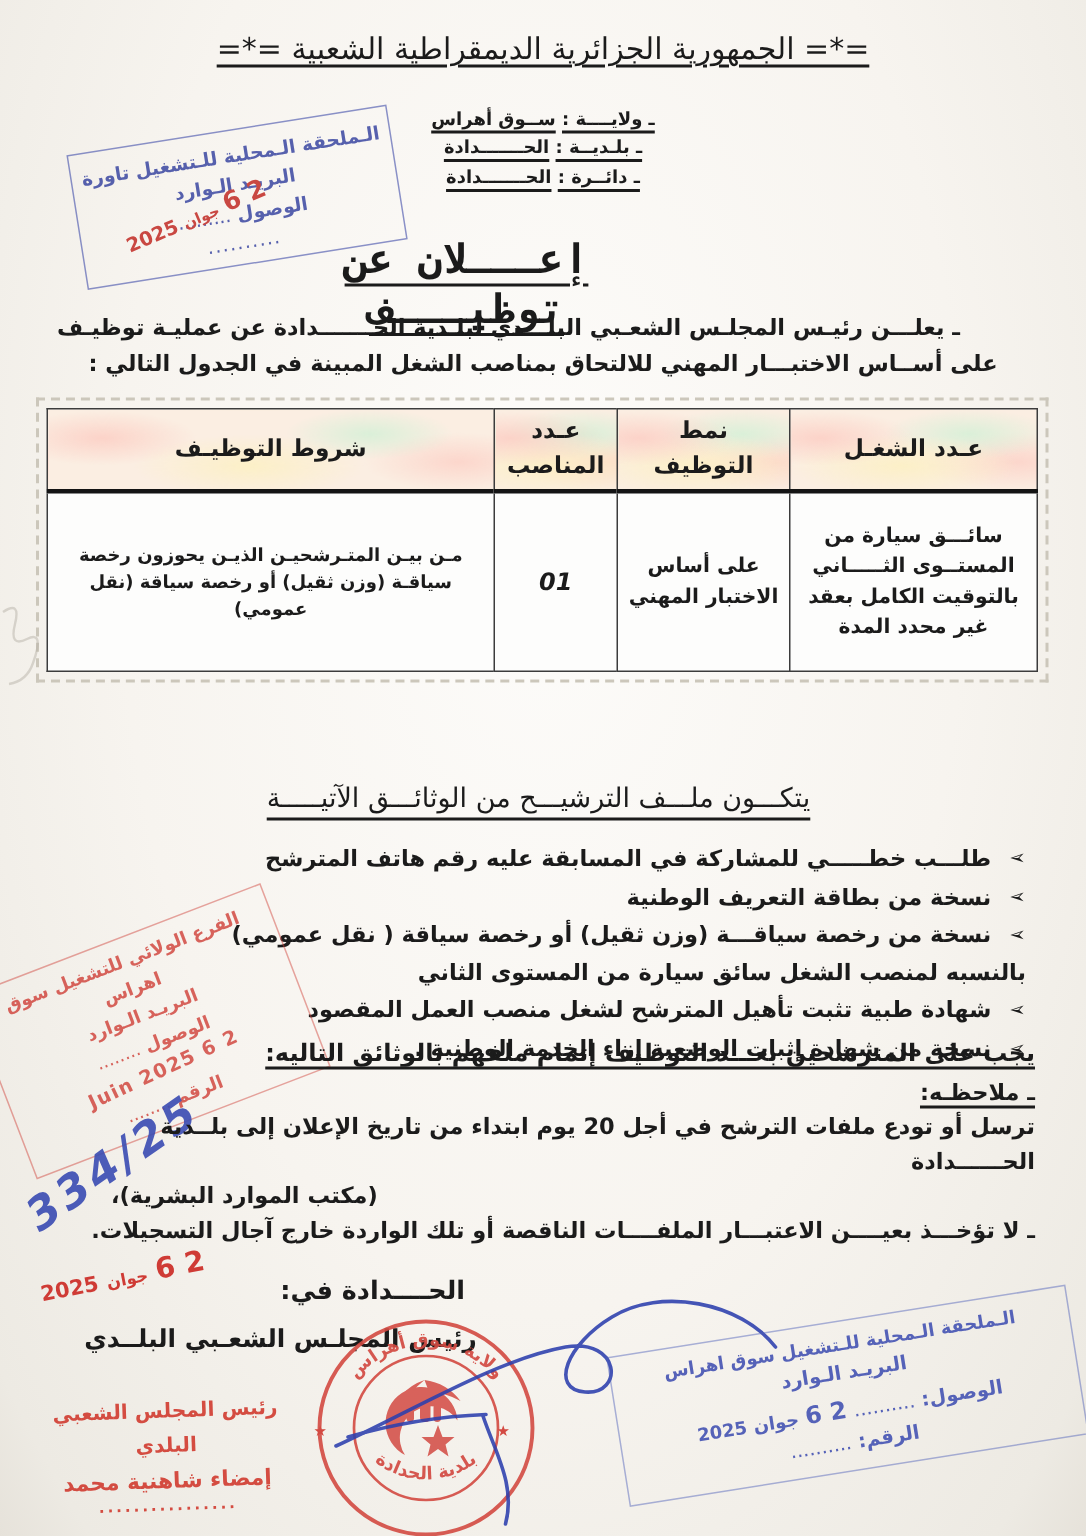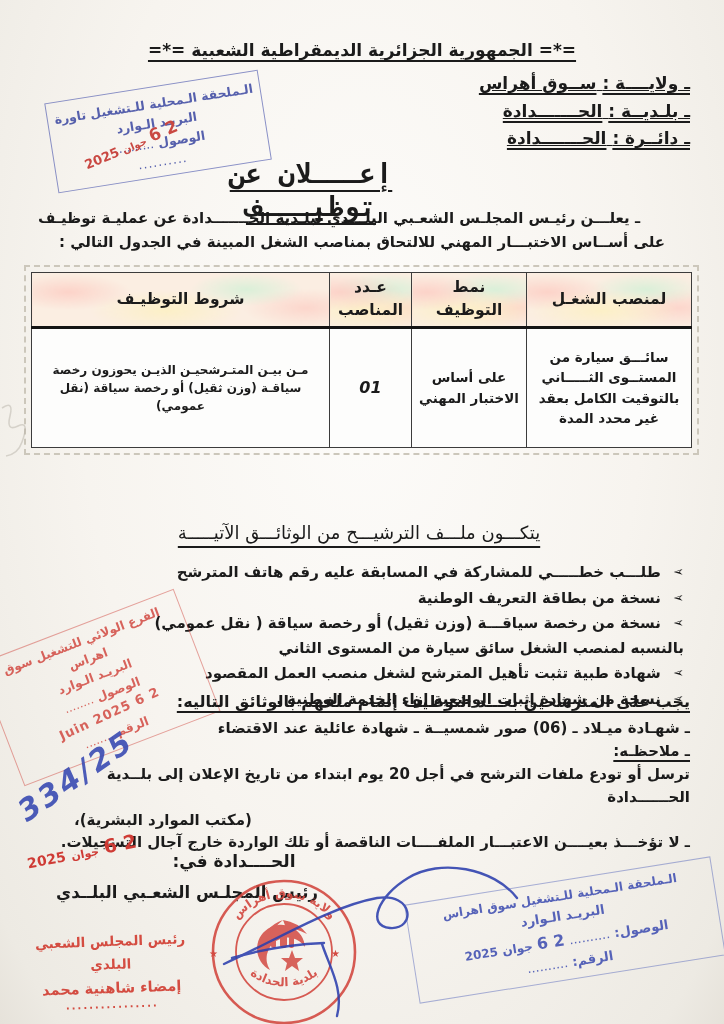--- a/index.html
+++ b/index.html
@@ -7,22 +7,22 @@
     position:relative;width:724px;height:1024px;overflow:hidden;margin:0 auto;
     direction:rtl;color:#1b1b1b;
     font-family:"DejaVu Sans", sans-serif;
     background:
       radial-gradient(ellipse at 50% 35%, #fdfcfa 0%, #f7f4ef 55%, #edeae3 92%, #e6e2da 100%);
   }
   .abs{position:absolute;}
   .u{text-decoration:underline;text-decoration-thickness:1.5px;text-underline-offset:4px;}
 
   
-  .header-title{top:20px;right:0;left:0;text-align:center;font-size:17px;font-weight:bold;margin-top:20px;}
-  .info-block{top:70px;left:34px;right:34px;text-align:right;font-size:17px;font-weight:bold;line-height:1.62;text-decoration:underline;}
+  .header-title{top:20px;right:0;left:0;text-align:center;font-size:20px;font-weight:normal;}
+  .info-block{top:70px;left:34px;right:34px;text-align:center;font-size:12px;font-weight:bold;line-height:1.62;}
   .info-line{white-space:nowrap;}
   .main-title{top:158px;left:168px;width:286px;text-align:center;font-size:27px;font-weight:bold;}
   .main-title .u{text-decoration-thickness:2px;text-underline-offset:7px;font-family:Liberation Mono, monospace;}
 
   .intro{top:206px;right:34px;width:656px;text-align:center;font-size:15px;font-weight:bold;line-height:1.6;}
   .intro .l1{padding-left:0;padding-right:46px;}
 
   
   .jobs-table{
     position:absolute;top:272px;right:32px;width:660px;
@@ -56,21 +56,21 @@
   .docs-list li{margin:0 0 1px 0;}
   .docs-list li.wrapped{padding-left:70px;}
   .marker{display:inline-block;transform:scaleX(-1);font-size:13px;margin-left:7px;position:relative;top:-1px;}
 
   
   .after{top:662px;right:34px;width:658px;text-align:right;font-size:15px;font-weight:bold;line-height:1.52;margin-top:28px;}
   .after .sec-title{font-size:16px;margin-bottom:3px;}
   .after .note2{padding-left:42px;text-align:left;}
 
   
-  .sig-place{top:851px;left:158px;width:152px;text-align:center;font-size:17px;font-weight:bold;}
+  .sig-place{top:851px;left:158px;width:152px;font-size:17px;font-weight:bold;}
   .sig-title{top:883px;left:36px;width:302px;text-align:center;font-size:16.5px;font-weight:bold;}
   .sig-date{top:840px;left:26px;transform:rotate(-11deg);color:#cf3b35;font-weight:bold;white-space:nowrap;}
   .sig-date .d{font-size:19px;letter-spacing:4px;}
   .sig-date .m{font-size:11px;}
   .sig-date .y{font-size:14px;}
 
   
   .stamp{font-weight:bold;text-align:center;opacity:.93;}
   .dots{letter-spacing:1px;font-weight:normal;}
 
@@ -155,21 +155,21 @@
 
   <table class="jobs-table">
     <colgroup>
       <col style="width:165px">
         <col style="width:115px">
         <col style="width:82px">
         <col style="width:298px">
     </colgroup>
     <thead>
       <tr>
-        <th>لمنصب الشغـل</th>
+        <th>عـدد الشغـل</th>
         <th>نمط التوظيف</th>
         <th>عـدد المناصب</th>
         <th>شروط التوظيـف</th>
       </tr>
     </thead>
     <tbody>
       <tr class="row1">
         <td>سائـــق سيارة من المستــوى الثـــــاني بالتوقيت الكامل بعقد غير محدد المدة</td>
         <td>على أساس الاختبار المهني</td>
         <td class="cnt">01</td>
@@ -216,21 +216,20 @@
       <span>الرقم</span>
       <span class="dots">........</span>
     </div>
     <span class="handwriting">334/25</span>
   </div>
 
   <div class="abs after">
     <div class="sec-title">
       <span class="u">يجب على المترشحين بعـــد التوظيف إتمام ملفهم بالوثائق التاليه:</span>
     </div>
-    <div>ـ شهـادة ميـلاد  ـ (06) صور شمسيــة ـ شهادة عائلية عند الاقتضاء</div>
     <div>
       <span class="u">ـ ملاحظـه:</span>
     </div>
     <div>ترسل أو تودع ملفات الترشح  في أجل 20 يوم ابتداء من تاريخ الإعلان إلى بلــدية الحــــــدادة</div>
     <div class="note2">(مكتب الموارد البشرية)،</div>
     <div>ـ لا تؤخـــذ بعيــــن الاعتبـــار الملفــــات الناقصة أو تلك  الواردة خارج آجال التسجيلات.</div>
   </div>
 
   <div class="abs sig-date">
     <span class="d">2 6</span>

